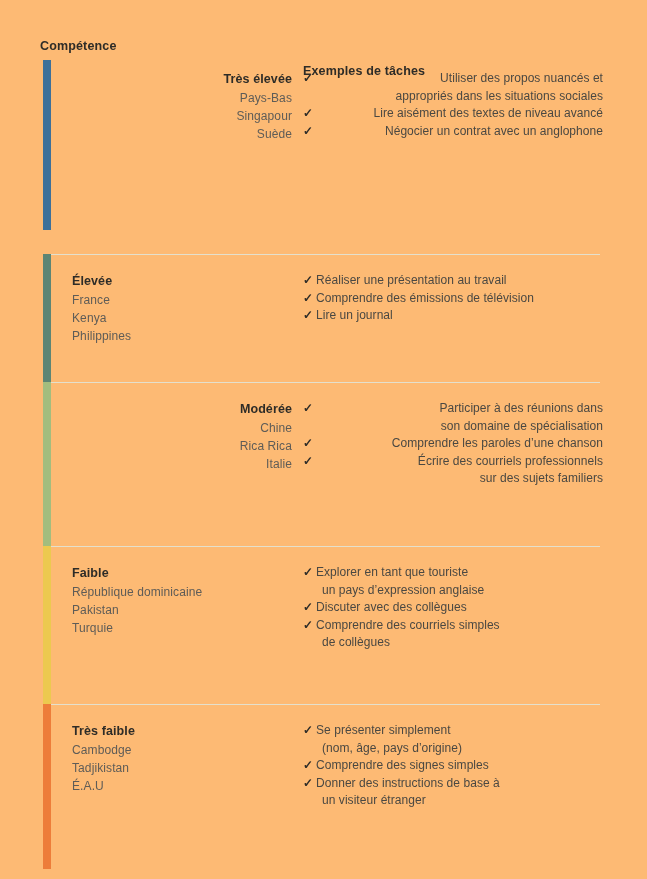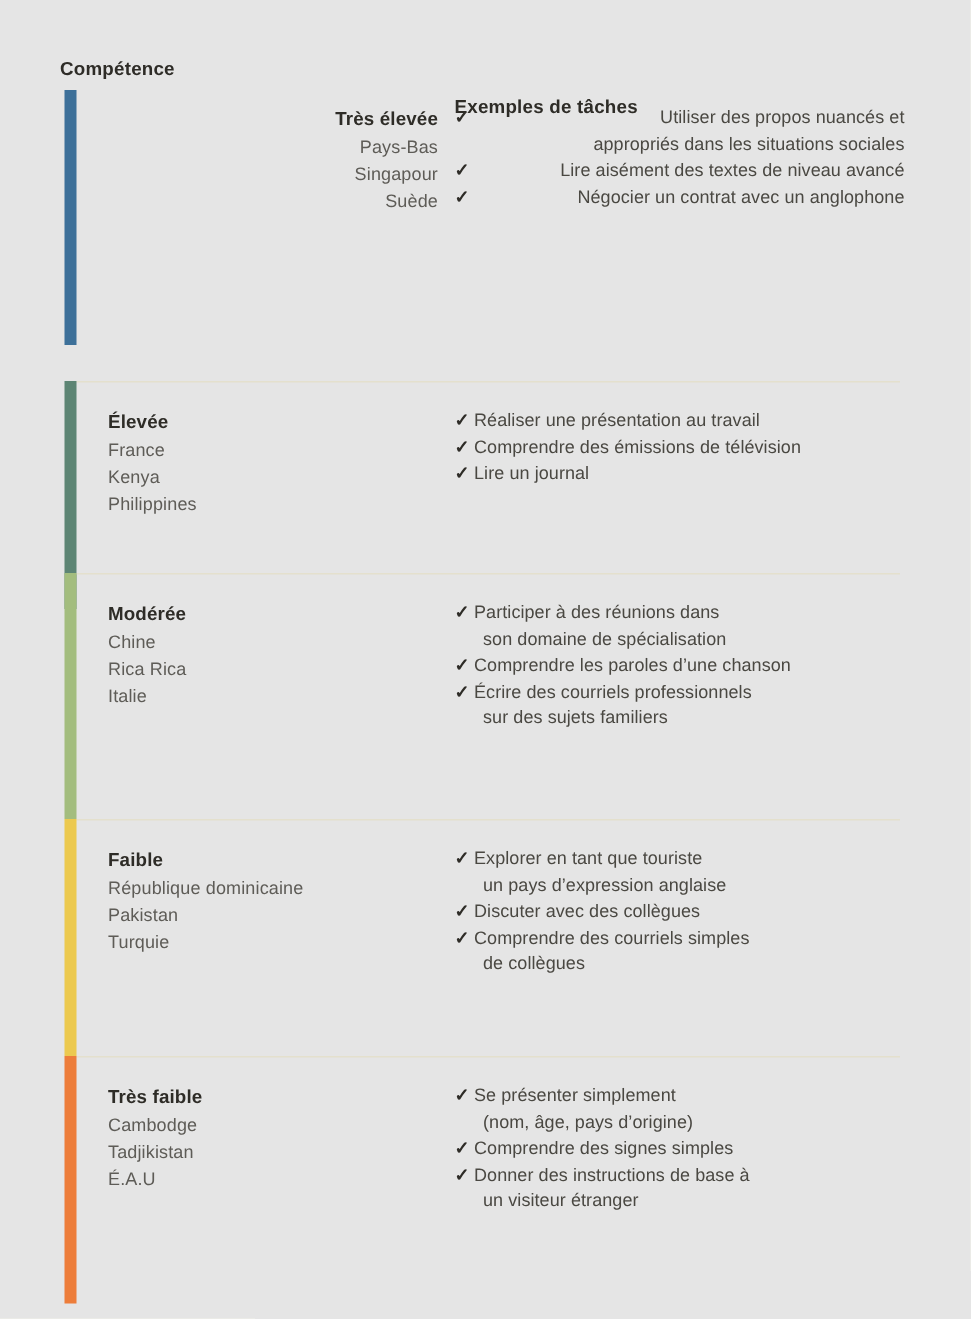--- a/index.html
+++ b/index.html
@@ -11,21 +11,21 @@
     height: 879px;
     background: #fdfbee;
     font-family: "Liberation Sans", sans-serif;
     color: #33312c;
     overflow: hidden;
   }
   .sheet {
     position: relative;
     width: 647px;
     height: 879px;
-    background: #e5e5e5;
+    background: #fdba74;
     box-sizing: border-box;
   }
 
   
   .table-header {
     position: absolute;
     left: 0;
     top: 39px;
     width: 647px;
     height: 20px;
@@ -146,21 +146,21 @@
           <div class="country">France</div>
           <div class="country">Kenya</div>
           <div class="country">Philippines</div>
         </div>
         <div class="col-right" style="top: 18px;">
           <div class="task"><span class="check">✓</span><span>Réaliser une présentation au travail</span></div>
           <div class="task"><span class="check">✓</span><span>Comprendre des émissions de télévision</span></div>
           <div class="task"><span class="check">✓</span><span>Lire un journal</span></div>
         </div>
       </div>
-      <div class="row" style="top: 382px; height: 164px;">
+      <div class="row" style="top: 382px; height: 164px; text-align: right;">
         <div class="divider" style="background: rgb(228, 224, 205);"></div>
         <div class="bar" style="background: rgb(163, 189, 126);"></div>
         <div class="col-left" style="top: 18px;">
           <div class="level-name">Modérée</div>
           <div class="country">Chine</div>
           <div class="country">Rica Rica</div>
           <div class="country">Italie</div>
         </div>
         <div class="col-right" style="top: 18px;">
           <div class="task"><span class="check">✓</span><span>Participer à des réunions dans</span><span class="task-line2">son domaine de spécialisation</span></div>

